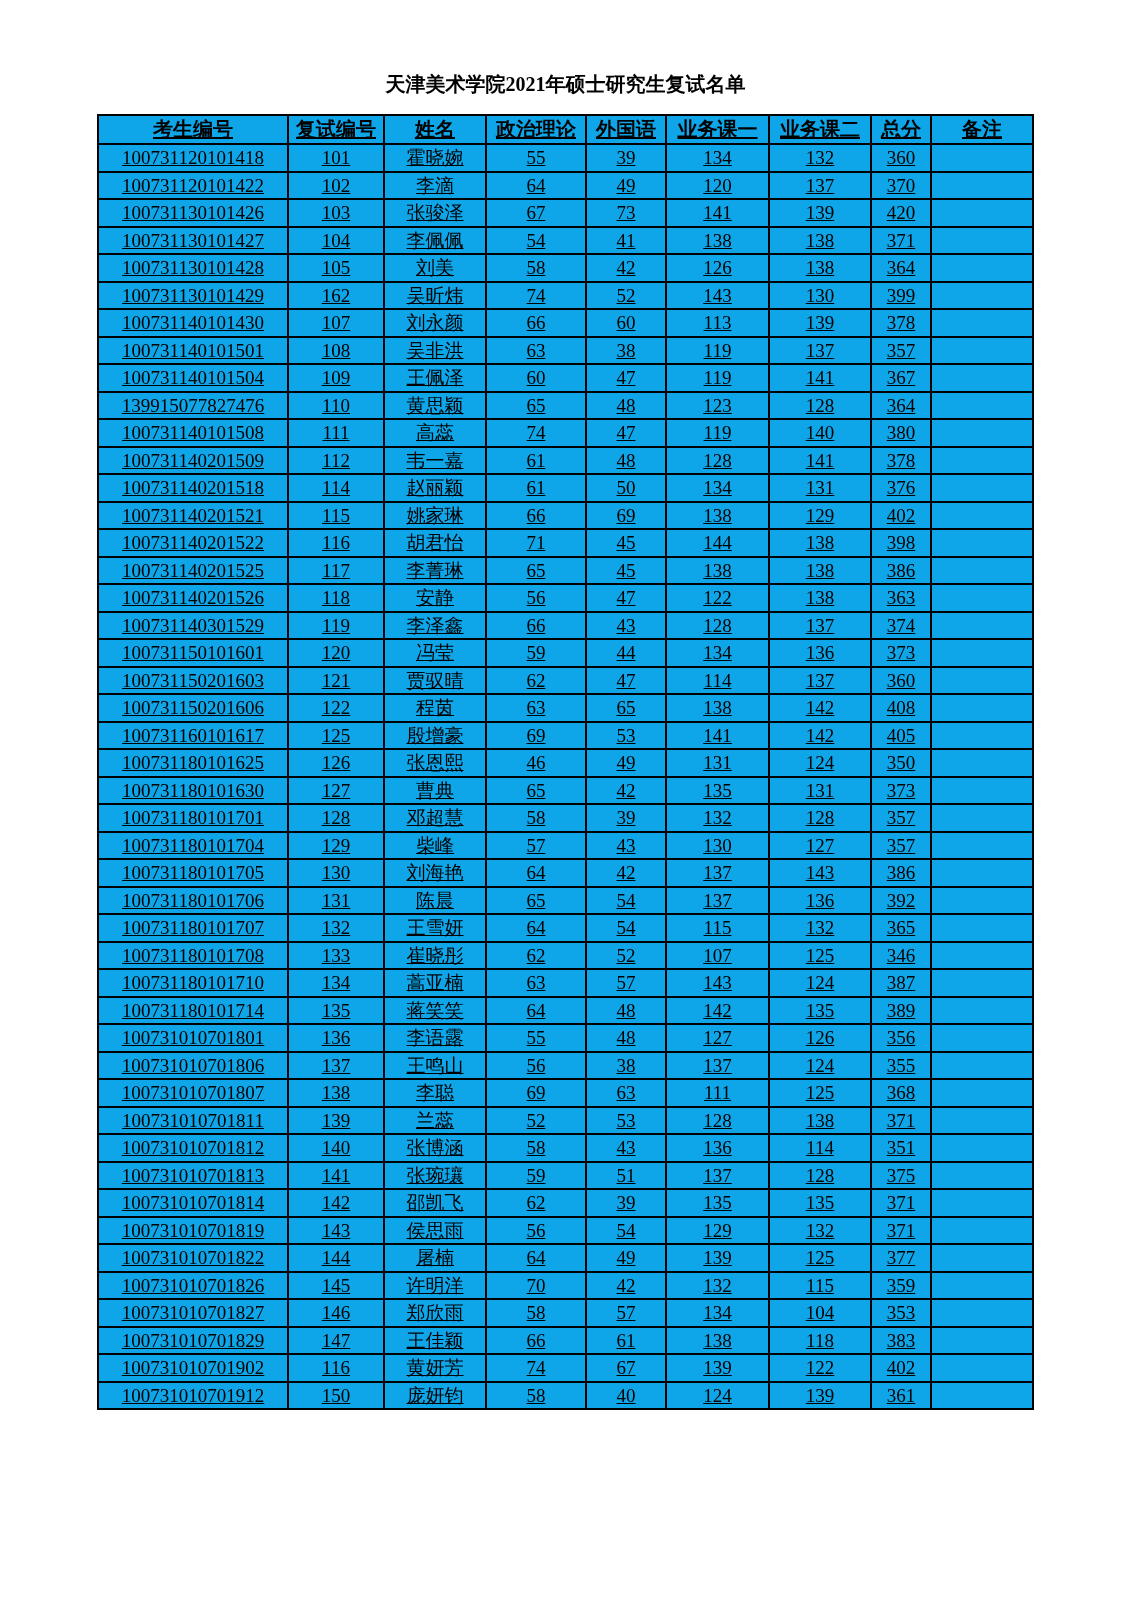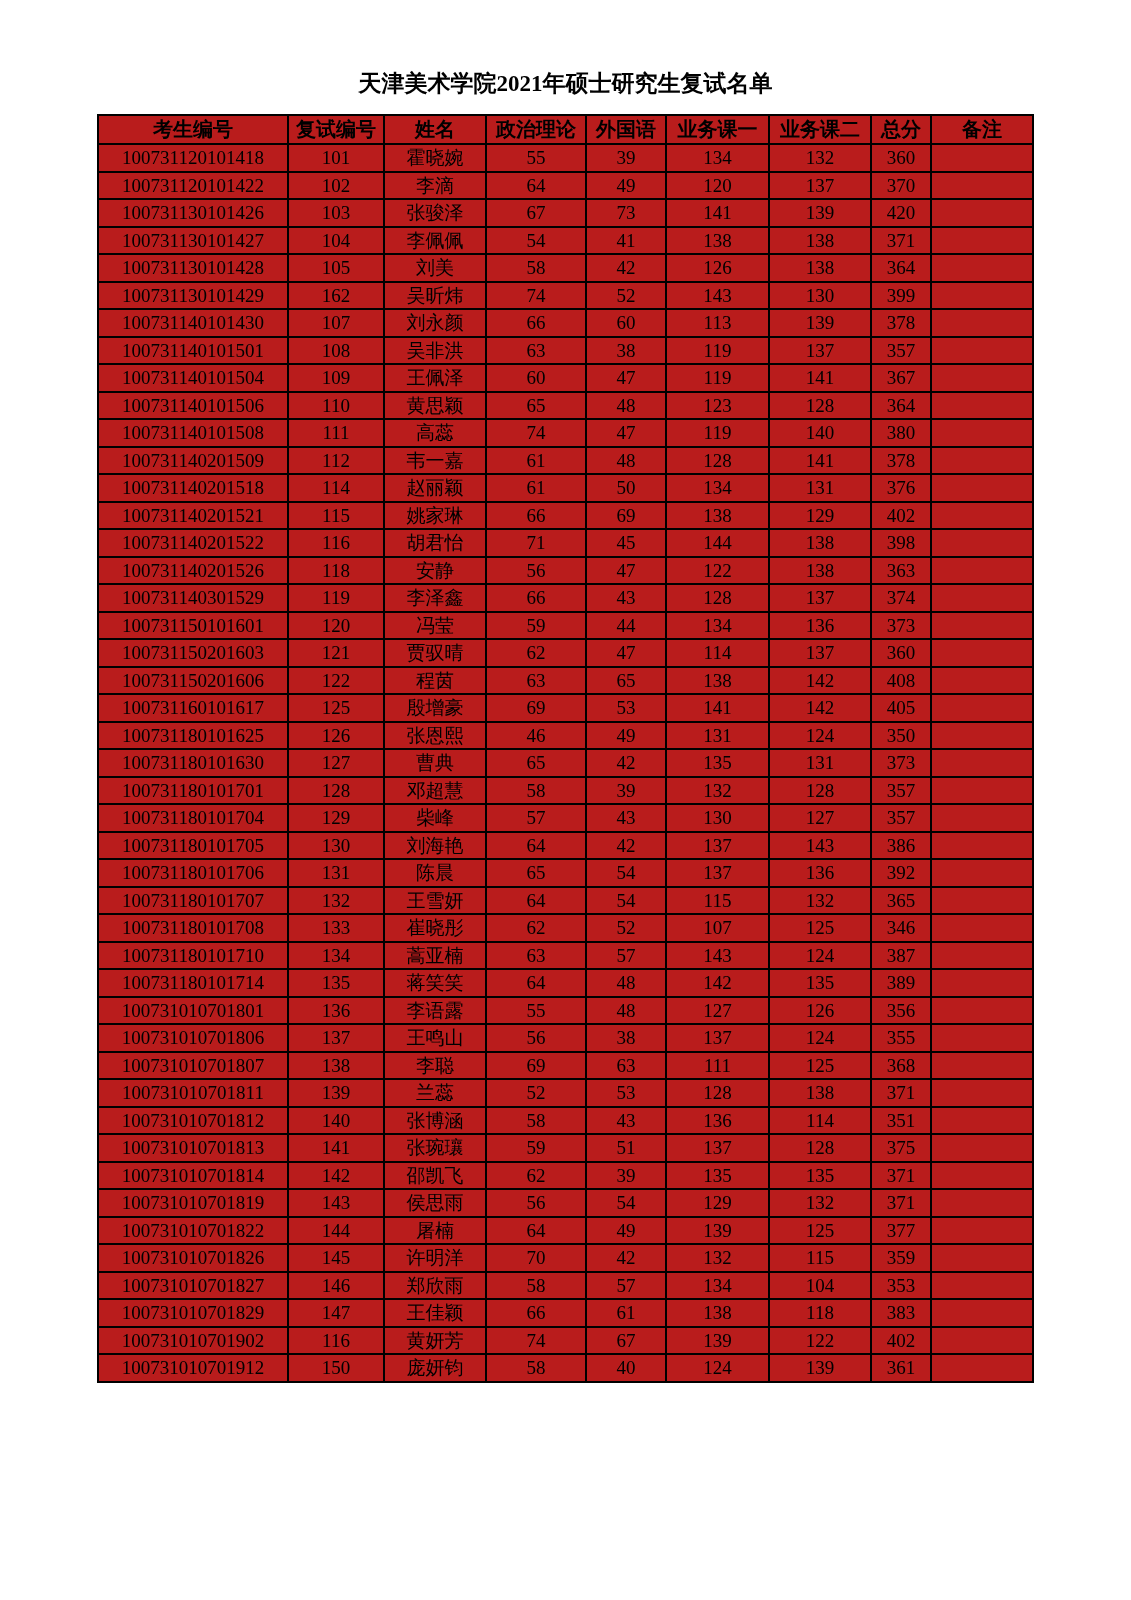--- a/index.html
+++ b/index.html
@@ -13,31 +13,32 @@
     width: 1131px;
     height: 1600px;
     background: #ffffff;
     box-sizing: border-box;
     padding-top: 71px;
     overflow: hidden;
   }
   .page-title {
     margin: 0 0 17px 0;
     text-align: center;
-    font-size: 23px;
+    font-size: 20px;
     line-height: 26px;
     font-weight: bold;
     font-family: "Liberation Serif", "DejaVu Serif", serif;
   }
   table.results {
     border-collapse: collapse;
     table-layout: fixed;
     margin-left: 97px;
     width: 935px;
-    background: #b91c1c;
+    background: #0ea5e9;
+    text-decoration: underline;
   }
   table.results th,
   table.results td {
     border: 2px solid #000000;
     padding: 0 2px;
     text-align: center;
     vertical-align: middle;
     overflow: hidden;
     white-space: nowrap;
     font-size: 19px;
@@ -186,21 +187,21 @@
           <td>109</td>
           <td>王佩泽</td>
           <td>60</td>
           <td>47</td>
           <td>119</td>
           <td>141</td>
           <td>367</td>
           <td></td>
         </tr>
         <tr>
-          <td>100731140101506</td>
+          <td>139915077827476</td>
           <td>110</td>
           <td>黄思颖</td>
           <td>65</td>
           <td>48</td>
           <td>123</td>
           <td>128</td>
           <td>364</td>
           <td></td>
         </tr>
         <tr>
@@ -252,20 +253,31 @@
           <td>116</td>
           <td>胡君怡</td>
           <td>71</td>
           <td>45</td>
           <td>144</td>
           <td>138</td>
           <td>398</td>
           <td></td>
         </tr>
         <tr>
+          <td>100731140201525</td>
+          <td>117</td>
+          <td>李菁琳</td>
+          <td>65</td>
+          <td>45</td>
+          <td>138</td>
+          <td>138</td>
+          <td>386</td>
+          <td></td>
+        </tr>
+        <tr>
           <td>100731140201526</td>
           <td>118</td>
           <td>安静</td>
           <td>56</td>
           <td>47</td>
           <td>122</td>
           <td>138</td>
           <td>363</td>
           <td></td>
         </tr>

